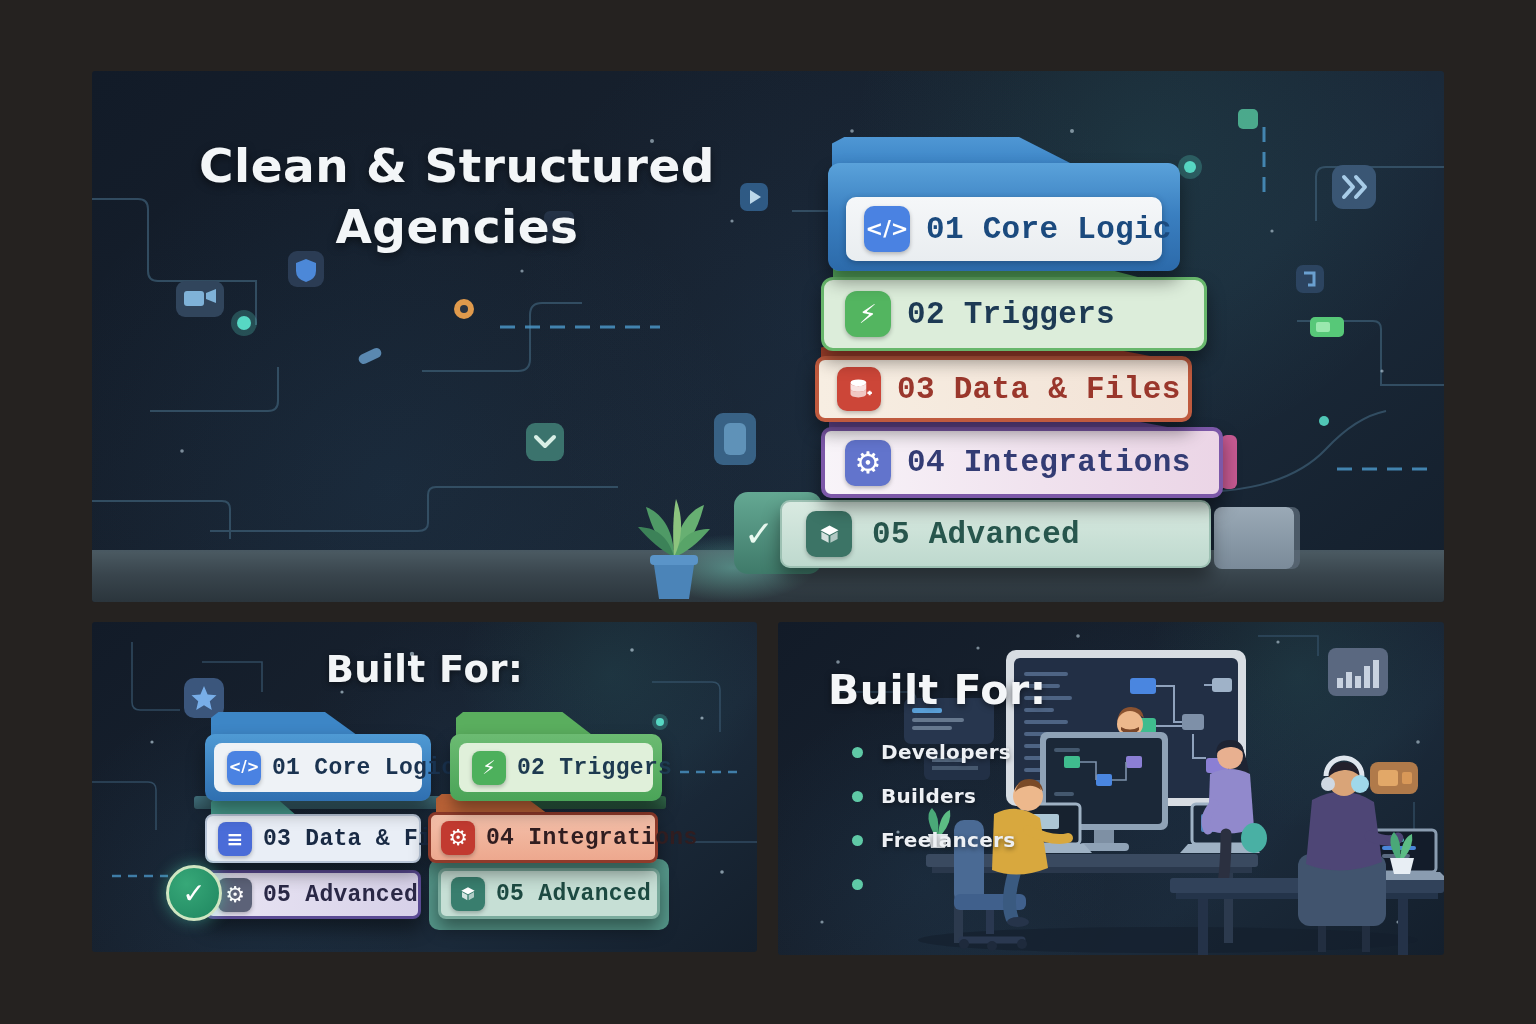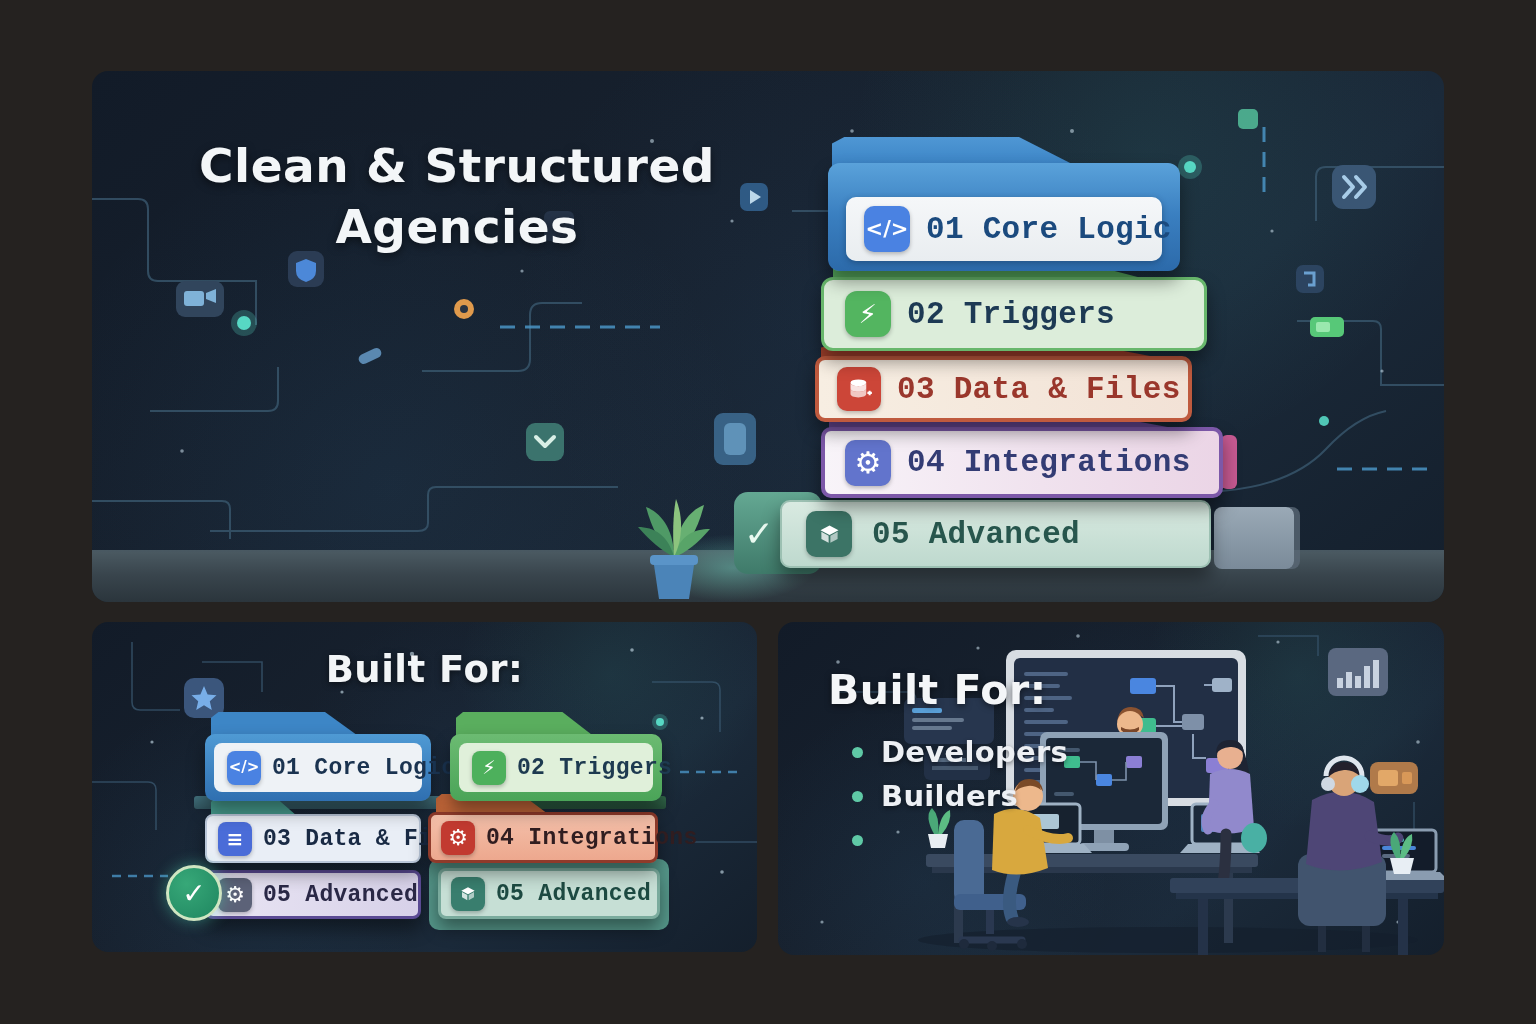--- a/index.html
+++ b/index.html
@@ -2,21 +2,21 @@
 <html><head>
 <meta charset="utf-8">
 <style>
   html,body{margin:0;padding:0;}
   body{
     width:1536px;height:1024px;position:relative;overflow:hidden;
     background:#252220;
     font-family:"DejaVu Sans","Liberation Sans",sans-serif;
   }
   .panel{
-    position:absolute;border-radius:16px;overflow:hidden;
+    position:absolute;border-radius:3px;overflow:hidden;
     background:
       radial-gradient(circle at 78% 16%, rgba(70,190,180,0.10), transparent 26%),
       radial-gradient(circle at 22% 78%, rgba(60,140,200,0.09), transparent 32%),
       radial-gradient(circle at 55% 45%, rgba(40,90,140,0.10), transparent 40%),
       linear-gradient(140deg,#121b28 0%,#18222f 45%,#1b2a3a 70%,#141f2c 100%);
   }
   #panel-top{left:92px;top:71px;width:1352px;height:531px;}
   #panel-bl{left:92px;top:622px;width:665px;height:330px;}
   #panel-br{left:778px;top:622px;width:666px;height:333px;}
   svg.decor,svg.scene{position:absolute;inset:0;width:100%;height:100%;pointer-events:none;}
@@ -158,21 +158,21 @@
     color:#fff;font-size:28px;font-weight:700;
     box-shadow:0 0 16px rgba(80,220,180,.45);
   }
 
   
   .br-title{position:absolute;left:50px;top:44px;margin:0;color:#f4f6f8;font-size:41px;font-weight:700;
     letter-spacing:.5px;text-shadow:0 2px 6px rgba(0,0,0,.5);}
   .bullets{position:absolute;left:74px;top:108px;margin:0;padding:0;list-style:none;}
   .bullets li{display:flex;align-items:center;gap:18px;height:44px;}
   .dot{width:11px;height:11px;border-radius:50%;flex:0 0 auto;}
-  .btext{color:#edf0f4;font-size:29px;font-weight:600;letter-spacing:.3px;text-shadow:0 2px 5px rgba(0,0,0,.45);}
+  .btext{color:#edf0f4;font-size:20px;font-weight:600;letter-spacing:.3px;text-shadow:0 2px 5px rgba(0,0,0,.45);}
 </style>
 </head>
 <body>
 
 <section class="panel" id="panel-top">
 
   <svg class="decor" viewBox="0 0 1352 531">
     <g stroke="#39586e" stroke-width="2" fill="none" opacity="0.8">
       <path d="M0,128 h46 q10,0 10,10 v62 q0,10 10,10 h98 v44"></path>
       <path d="M58,340 h118 q10,0 10,-10 v-34"></path>
@@ -626,15 +626,19 @@
     <li>
       <span class="dot" style="background: rgb(95, 201, 166);"></span>
       <span class="btext">Developers</span>
     </li>
     <li>
       <span class="dot" style="background: rgb(95, 201, 166);"></span>
       <span class="btext">Builders</span>
     </li>
     <li>
       <span class="dot" style="background: rgb(95, 201, 166);"></span>
+      <span class="btext">Freelancers</span>
+    </li>
+    <li>
+      <span class="dot" style="background: rgb(95, 201, 166);"></span>
     </li>
   </ul>
 </section>
 
 </body></html>

